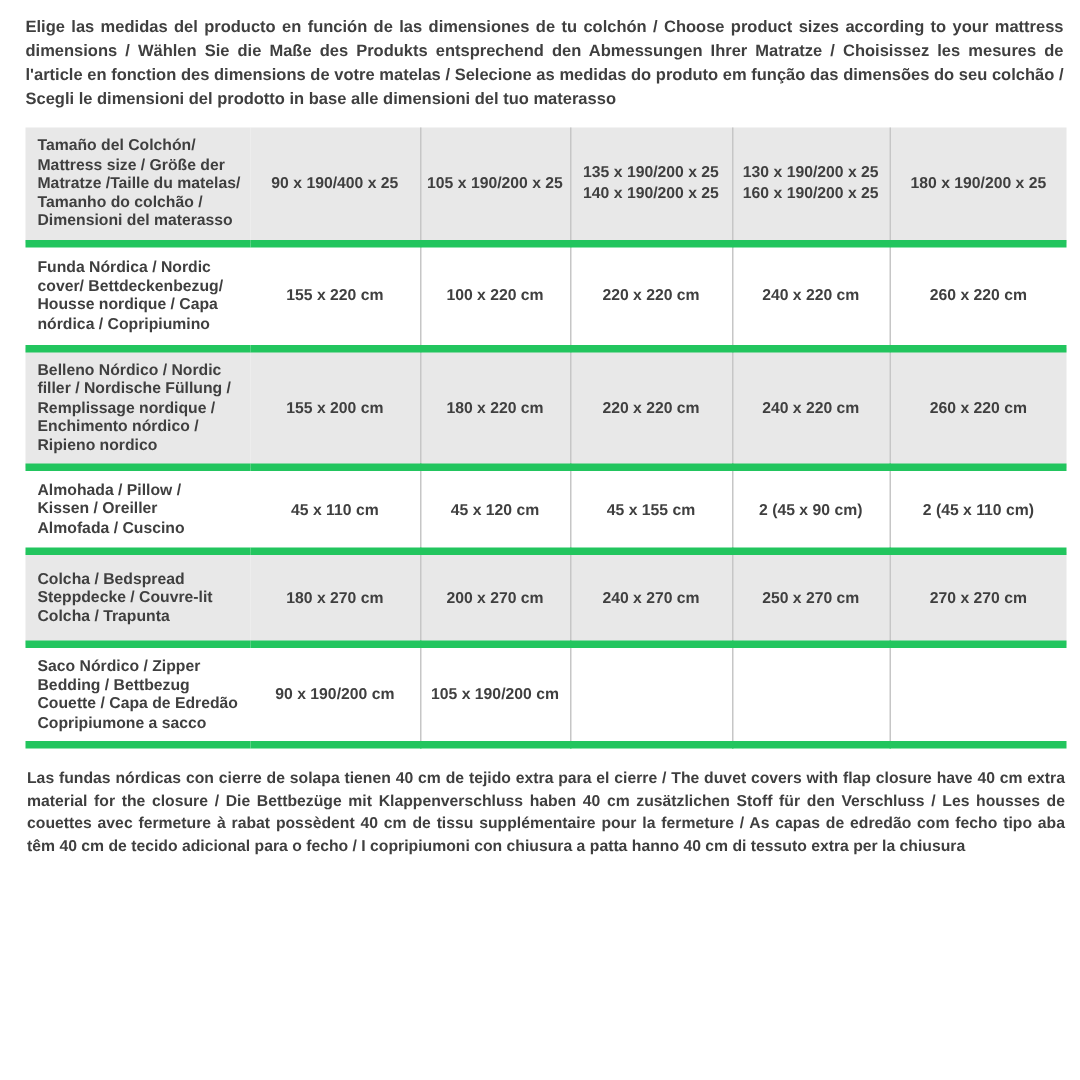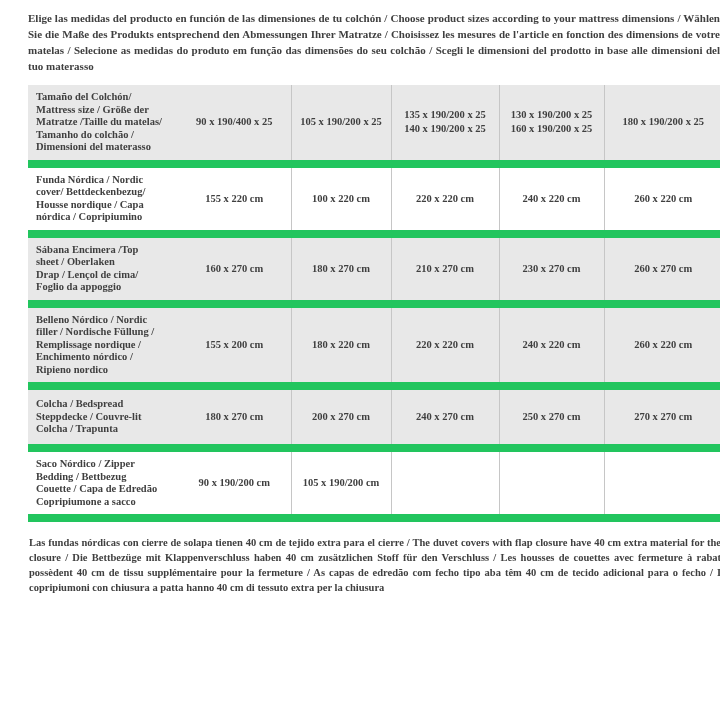--- a/index.html
+++ b/index.html
@@ -4,37 +4,37 @@
 <style>
   * { box-sizing: border-box; }
   html, body {
     margin: 0; padding: 0;
     width: 720px; height: 720px;
     background: #ffffff;
     font-family: "Liberation Sans", sans-serif;
     color: #3f3f3f;
     overflow: hidden;
   }
-  .page { padding: 10px 12px 0 28px; font-family: Liberation Serif, serif; }
+  .page { padding: 10px 12px 0 17px; }
 
   .intro {
     width: 692px;
     margin: 0 0 11px 0;
     font-weight: bold;
     font-size: 11px;
     line-height: 16px;
     text-align: justify;
   }
 
   table.size-table {
     width: 694px;
     border-collapse: collapse;
     table-layout: fixed;
   }
-  table.size-table tr { border-bottom: 8px solid #22c55e; }
+  table.size-table tr { border-bottom: 5px solid #22c55e; }
   table.size-table tr.gray { background: #e8e8e8; }
   table.size-table td {
     font-weight: bold;
     font-size: 10.5px;
     vertical-align: middle;
     white-space: pre-line;
   }
   td.label {
     text-align: left;
     padding: 6px 4px 6px 8px;
@@ -100,42 +100,41 @@
         <td class="label">Funda Nórdica /  Nordic
 cover/ Bettdeckenbezug/
 Housse nordique  / Capa
 nórdica / Copripiumino</td>
         <td class="val">155 x 220 cm</td>
         <td class="val">100 x 220 cm</td>
         <td class="val">220 x 220 cm</td>
         <td class="val">240 x 220 cm</td>
         <td class="val">260 x 220 cm</td>
       </tr>
-      <tr class="gray r3">
-        <td class="label">Sábana Encimera /Top
-sheet / Oberlaken
-Drap / Lençol de cima/
-Foglio da appoggio</td>
-        <td class="val">160 x 270 cm</td>
-        <td class="val">180 x 270 cm</td>
-        <td class="val">210 x 270 cm</td>
-        <td class="val">230 x 270 cm</td>
-        <td class="val">260 x 270 cm</td>
-      </tr>
       <tr class="gray r5">
         <td class="label">Belleno Nórdico / Nordic
 filler / Nordische Füllung /
 Remplissage nordique /
 Enchimento nórdico /
 Ripieno nordico</td>
         <td class="val">155 x 200 cm</td>
         <td class="val">180 x 220 cm</td>
         <td class="val">220 x 220 cm</td>
         <td class="val">240 x 220 cm</td>
         <td class="val">260 x 220 cm</td>
+      </tr>
+      <tr class="r6">
+        <td class="label">Almohada  / Pillow /
+Kissen / Oreiller
+Almofada / Cuscino</td>
+        <td class="val">45 x 110 cm</td>
+        <td class="val">45 x 120 cm</td>
+        <td class="val">45 x 155 cm</td>
+        <td class="val">2 (45 x 90 cm)</td>
+        <td class="val">2 (45 x 110 cm)</td>
       </tr>
       <tr class="gray r7">
         <td class="label">Colcha / Bedspread
 Steppdecke / Couvre-lit
 Colcha / Trapunta</td>
         <td class="val">180 x 270 cm</td>
         <td class="val">200 x 270 cm</td>
         <td class="val">240 x 270 cm</td>
         <td class="val">250 x 270 cm</td>
         <td class="val">270 x 270 cm</td>

